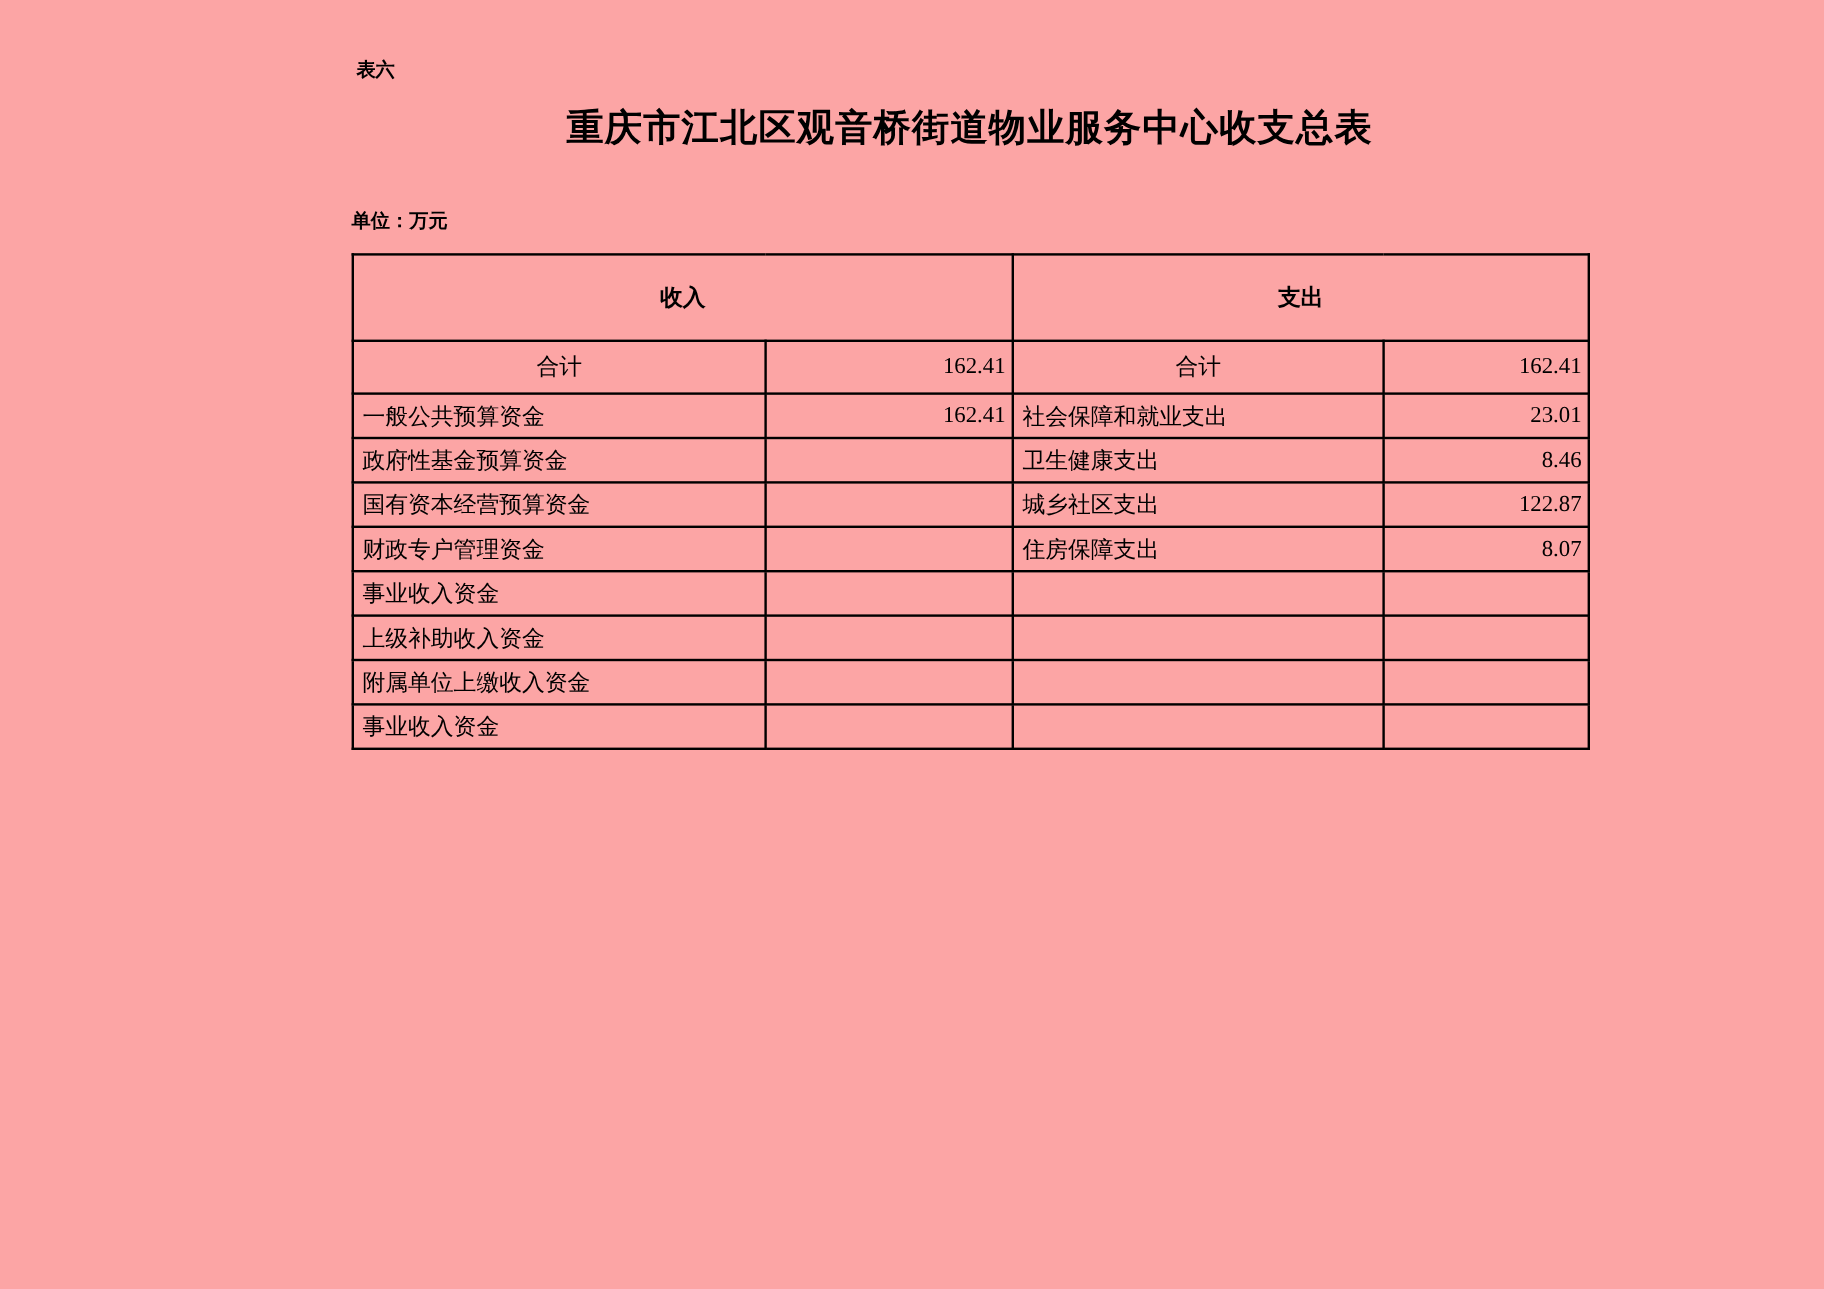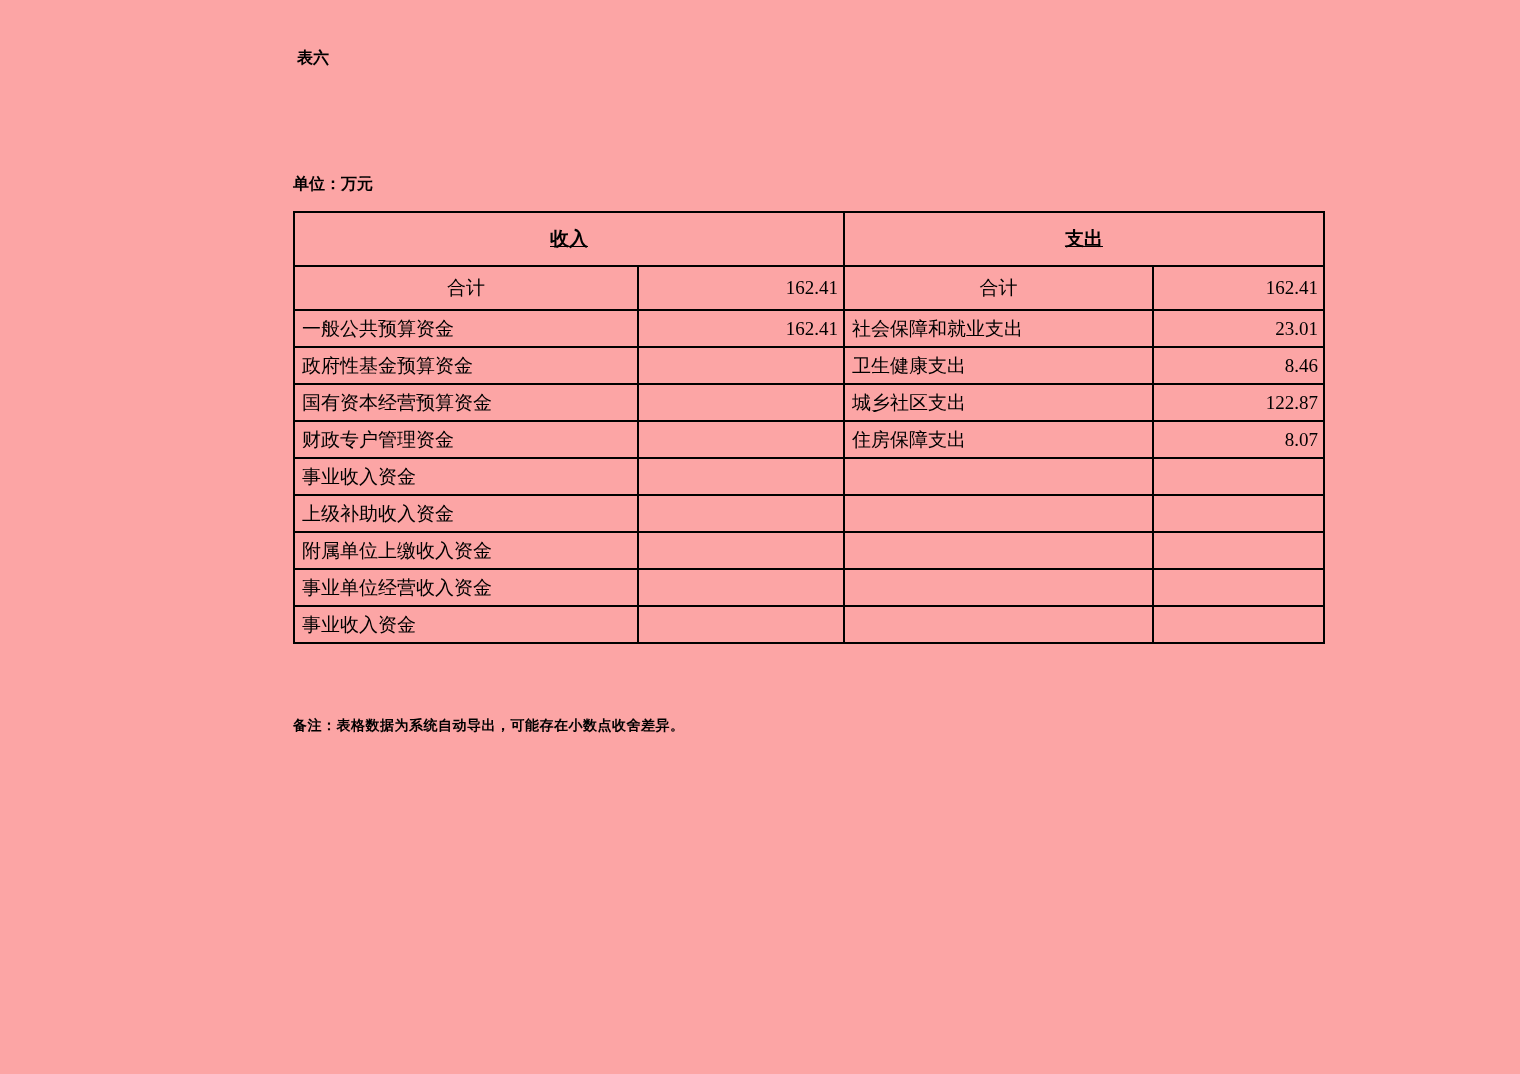--- a/index.html
+++ b/index.html
@@ -51,21 +51,21 @@
     border-collapse: collapse;
     table-layout: fixed;
   }
   table.budget-table th,
   table.budget-table td {
     border: 2px solid #000000;
     vertical-align: middle;
     overflow: hidden;
     white-space: nowrap;
   }
-  tr.section-header-row { height: 54px; text-decoration: underline; }
+  tr.section-header-row { height: 72px; }
   tr.section-header-row th {
     font-size: 19px;
     font-weight: bold;
     text-align: center;
   }
   tr.column-header-row { height: 59px; }
   tr.column-header-row th {
     font-size: 18px;
     font-weight: bold;
     text-align: center;
@@ -95,20 +95,21 @@
     letter-spacing: 0.5px;
   }
 </style>
 </head>
 <body>
 
 <div class="page">
 
   <div class="table-label">表六</div>
 
+  <h1 class="doc-title">重庆市江北区观音桥街道物业服务中心收支总表</h1>
 
   <div class="unit-label">单位：万元</div>
 
   <table class="budget-table">
     <colgroup>
       <col style="width:344px">
       <col style="width:206px">
       <col style="width:309px">
       <col style="width:171px">
     </colgroup>
@@ -161,29 +162,22 @@
         <td class="item-cell"></td>
         <td class="value-cell"></td>
       </tr>
       <tr>
         <td class="item-cell">附属单位上缴收入资金</td>
         <td class="value-cell"></td>
         <td class="item-cell"></td>
         <td class="value-cell"></td>
       </tr>
       <tr>
-        <td class="item-cell">事业单位经营收入资金</td>
-        <td class="value-cell"></td>
-        <td class="item-cell"></td>
-        <td class="value-cell"></td>
-      </tr>
-      <tr>
         <td class="item-cell">事业收入资金</td>
         <td class="value-cell"></td>
         <td class="item-cell"></td>
         <td class="value-cell"></td>
       </tr>
     </tbody>
   </table>
 
-  <div class="footnote">备注：表格数据为系统自动导出，可能存在小数点收舍差异。</div>
 
 </div>
 
 </body></html>

